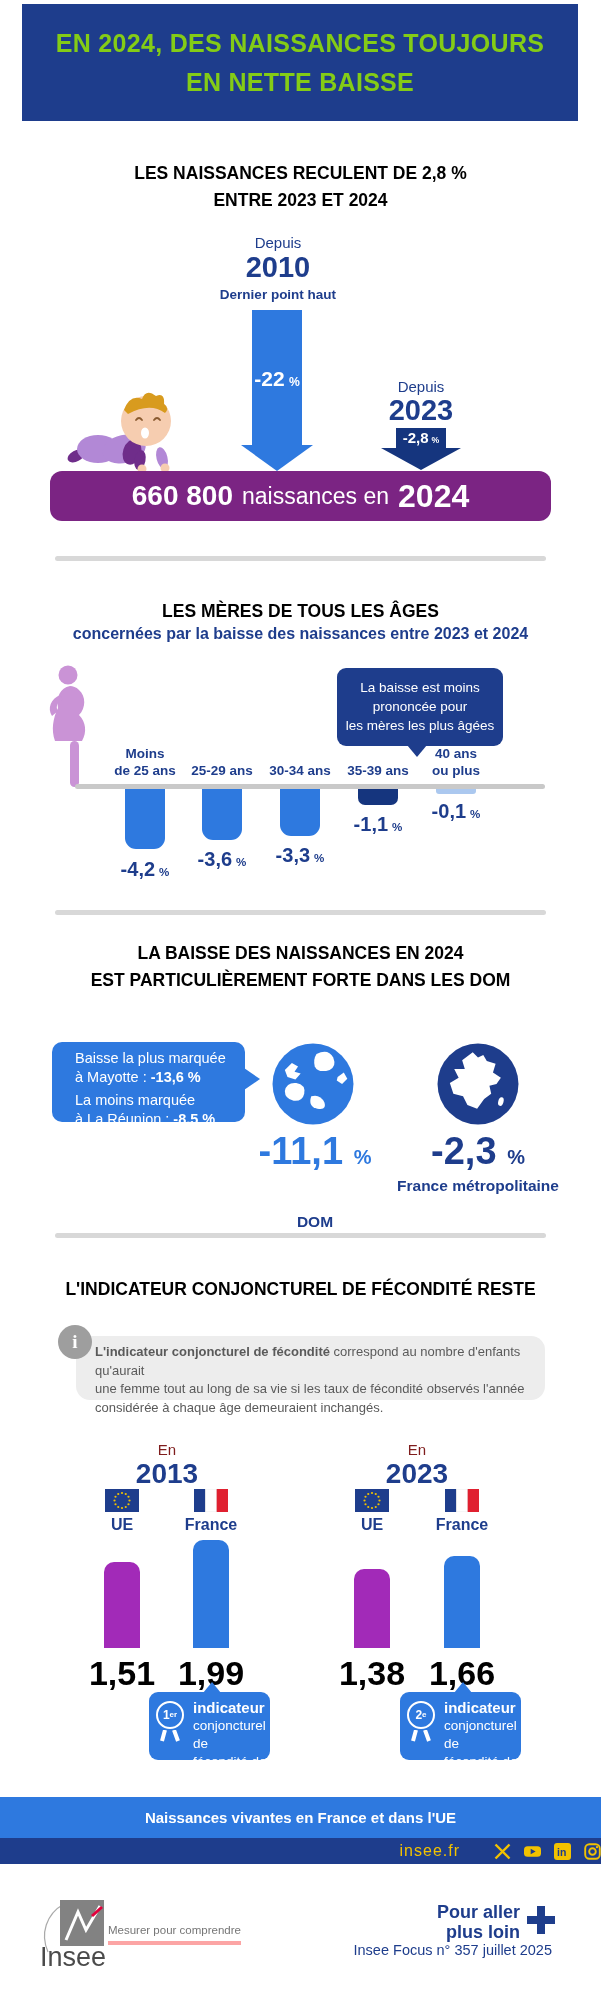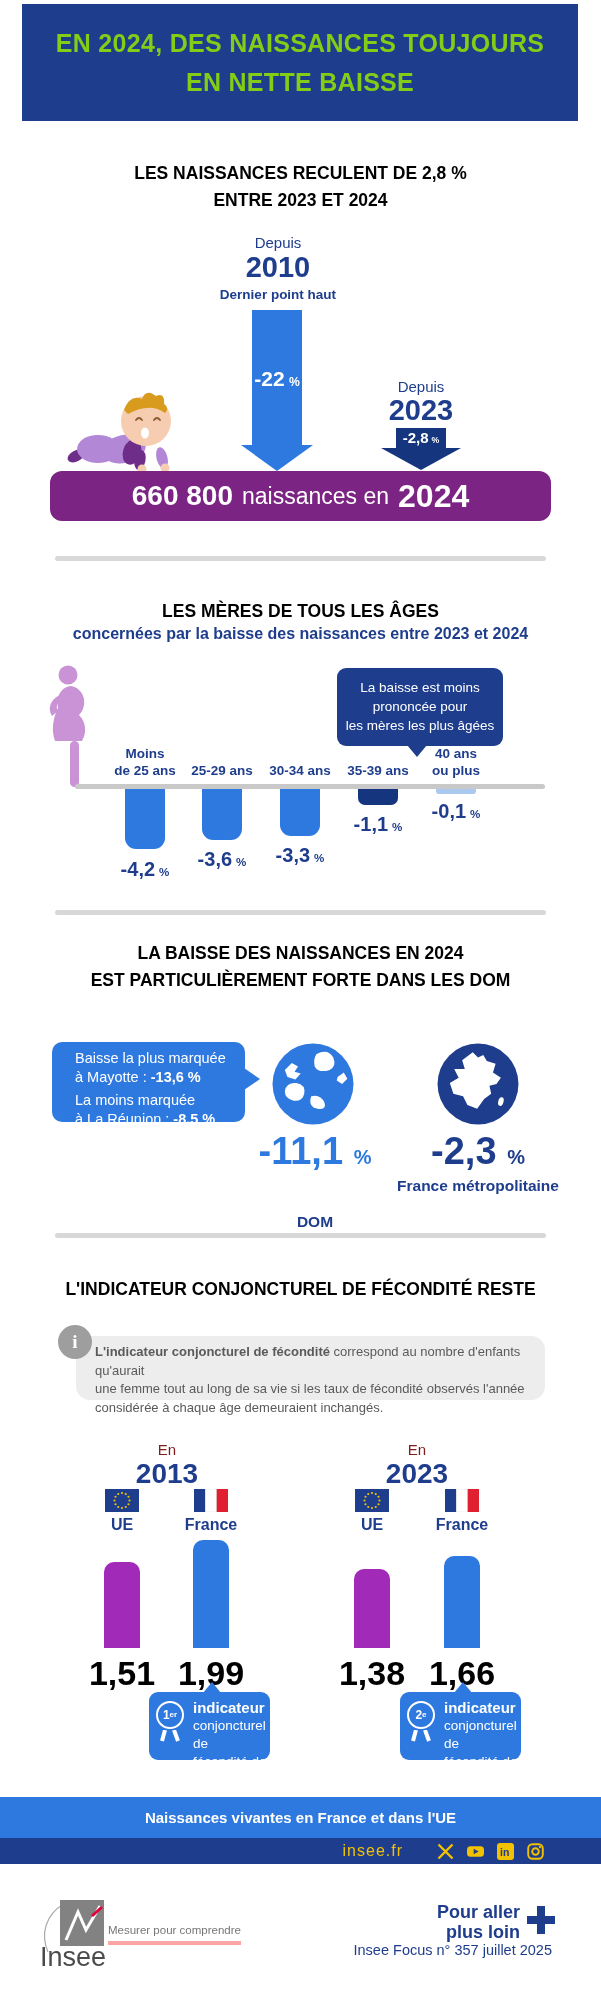--- a/index.html
+++ b/index.html
@@ -41,21 +41,21 @@
   .flag-lbl{position:absolute;width:80px;text-align:center;font-size:16px;font-weight:bold;color:#1e3d8c;}
   .fbar{position:absolute;width:36px;border-radius:10px 10px 0 0;}
   .fval{position:absolute;width:90px;text-align:center;font-size:34px;font-weight:bold;color:#000000;}
   .badge{position:absolute;top:1692px;width:121px;height:68px;background:#2e79df;border-radius:9px;color:#fff;font-size:13.5px;line-height:18px;}
   .badge-tail{position:absolute;left:54px;top:-10px;width:0;height:0;border-left:9px solid transparent;border-right:9px solid transparent;border-bottom:11px solid #2e79df;}
   .badge-text{position:absolute;left:44px;top:7px;width:76px;}
   .medal{position:absolute;left:7px;top:9px;width:28px;height:28px;border-radius:50%;border:2.5px solid #fff;box-sizing:border-box;display:flex;align-items:center;justify-content:center;font-weight:bold;font-size:12px;color:#fff;}
   .medal-ribbon{position:absolute;left:10px;top:38px;}
   
   .band-blue{position:absolute;left:0;top:1797px;width:601px;height:41px;background:#2e79df;display:flex;align-items:center;justify-content:center;color:#fff;font-weight:bold;font-size:15px;}
-  .band-navy{position:absolute;left:0;top:1838px;width:601px;height:26px;background:#1e3d8c;display:flex;align-items:center;justify-content:flex-end;gap:13px;padding-right:57px;box-sizing:border-box;}
+  .band-navy{position:absolute;left:0;top:1838px;width:601px;height:26px;background:#1e3d8c;display:flex;align-items:center;justify-content:flex-end;gap:13px;box-sizing:border-box;}
   .insee-fr{color:#f2c200;font-size:16px;letter-spacing:1px;}
   .soc{width:17px;height:17px;display:inline-flex;}
   .slogan{position:absolute;left:108px;top:1924px;font-size:11.5px;color:#767676;border-bottom:4px solid #fca5a5;padding-bottom:5px;}
   .more{position:absolute;left:360px;top:1902px;width:160px;text-align:right;font-size:18px;line-height:20px;font-weight:bold;color:#1e3d8c;}
   .ref{position:absolute;left:300px;top:1942px;width:252px;text-align:right;font-size:14.5px;color:#1e3d8c;}
 </style>
 </head>
 <body>
 
 <div class="canvas">

